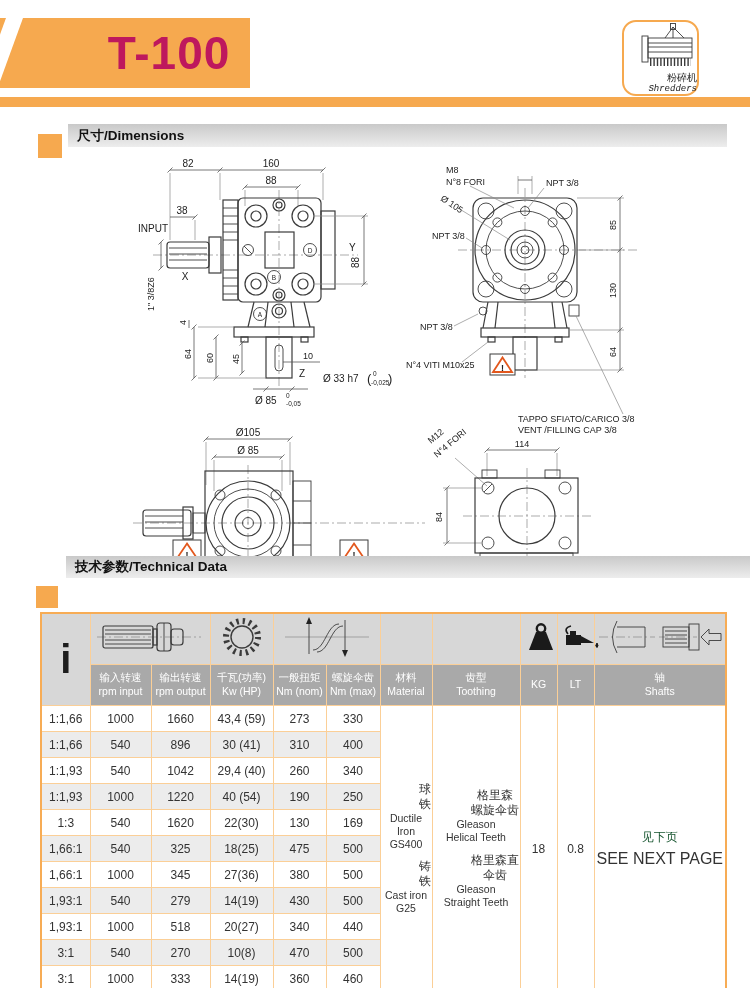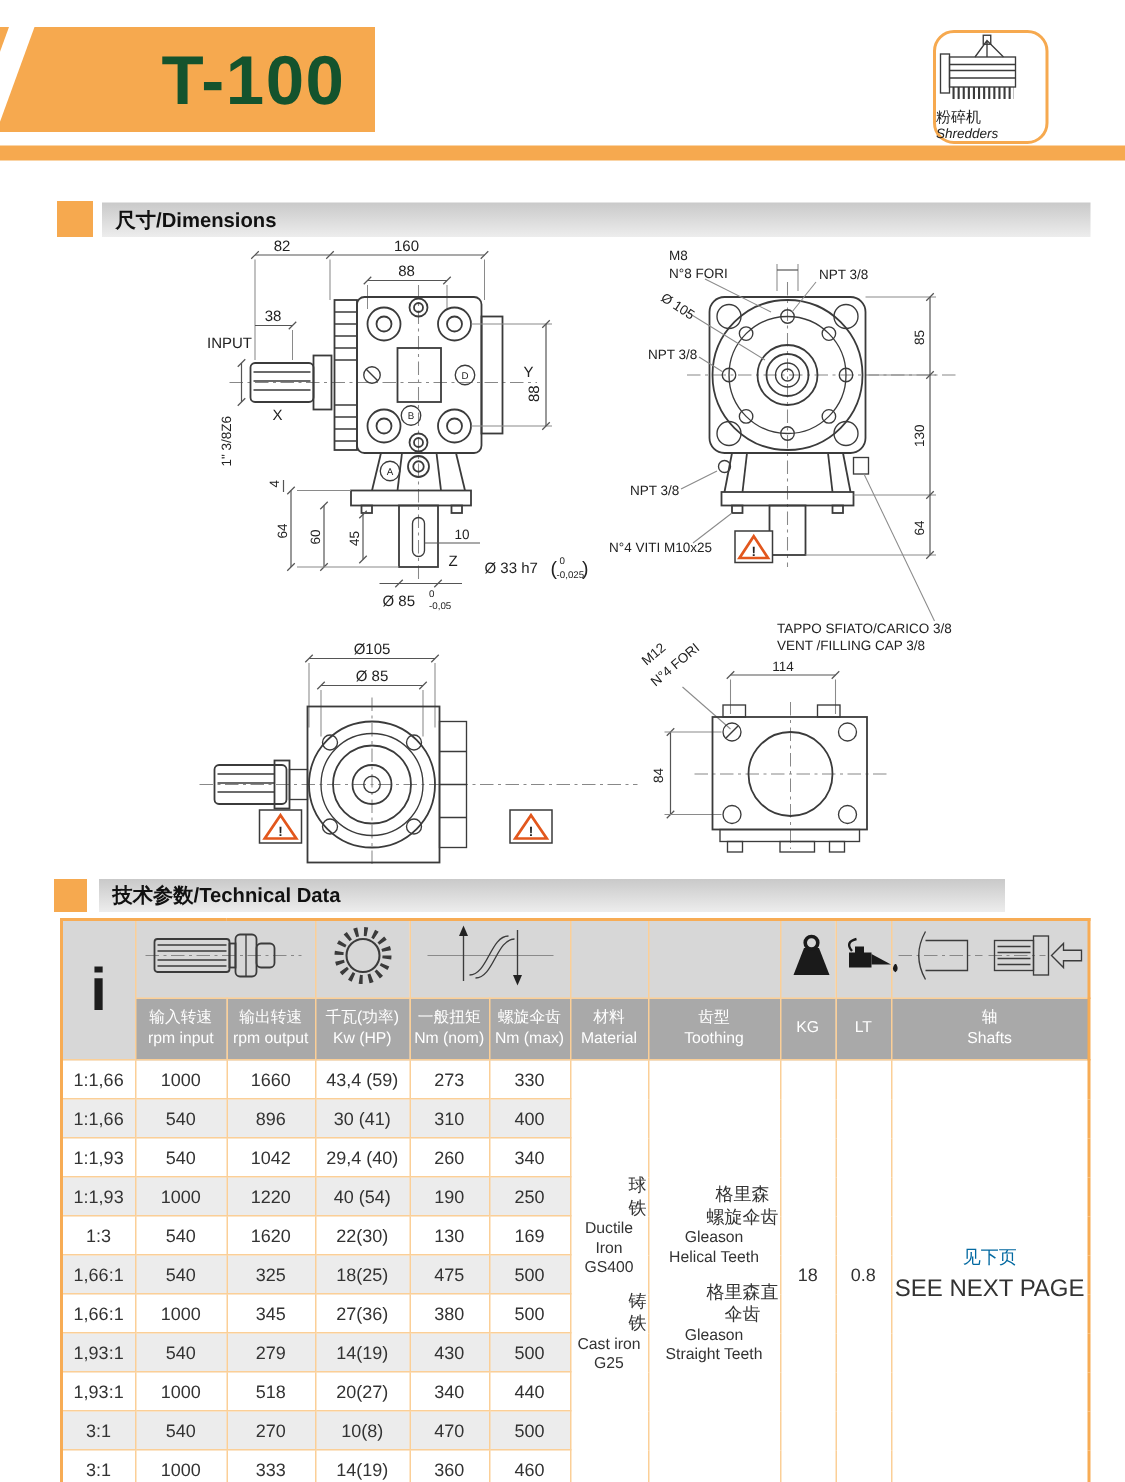--- a/index.html
+++ b/index.html
@@ -5,23 +5,23 @@
   html,body{margin:0;padding:0;background:#fff;}
   .page{position:relative;width:750px;height:988px;background:#fff;overflow:hidden;
         font-family:"Liberation Sans",sans-serif;color:#222;}
   .abs{position:absolute;}
 
   
   .brand{left:0;top:18px;width:250px;height:70px;background:#F6A94F;}
   .brand .slash{position:absolute;left:6px;top:0;width:17px;height:70px;background:#fff;
                 transform:skewX(-20deg);transform-origin:top left;}
   .model{left:88px;top:18px;width:162px;height:68px;line-height:70px;text-align:center;
-         color:#14532d;font-size:46px;font-weight:bold;letter-spacing:1px;}
+         color:#be185d;font-size:46px;font-weight:bold;letter-spacing:1px;}
   .machbox{left:622px;top:20px;width:73px;height:72px;border:2px solid #F6A94F;border-radius:14px;
-           background:#fff;text-align:left;}
+           background:#fff;text-align:right;font-family:Liberation Mono, monospace;}
   .machbox .cn{font-size:10px;line-height:10px;margin-top:1px;color:#222;}
   .machbox .en{font-size:9px;font-style:italic;line-height:10px;color:#222;}
   .topbar{left:0;top:97px;width:750px;height:10px;background:#F6A94F;}
 
   
   .secsq{width:24px;height:24px;background:#F6A94F;}
   .secband{height:23px;background:linear-gradient(180deg,#c9c9c9,#ededed);
            line-height:23px;font-size:13.5px;font-weight:bold;color:#111;padding-left:9px;box-sizing:border-box;}
 
   
@@ -44,21 +44,21 @@
   tr.icon-row td{height:50px;background:#d7d7d7;}
   tr.head-row th{height:40px;background:#a9a9a9;color:#fff;font-weight:normal;font-size:10.5px;line-height:1.3;}
   tr.data-row td{height:25px;font-size:12px;color:#333;background:#fff;}
   tr.data-row.stripe td{background:#ececec;}
   td.ratio-cell{background:#d7d7d7;font-size:40px;font-weight:bold;color:#1d1d1d;}
   td.merge{background:#fff !important;vertical-align:middle;}
   .mcell div{line-height:1.25;}
   .mcell .cn{font-size:12px;color:#333;padding-left:38px;}
   .mcell .sm{font-size:10.5px;color:#333;}
   .mcell .gap{height:8px;}
-  .shaftnote .cn{font-size:12px;color:#0369a1;margin-bottom:4px;}
+  .shaftnote .cn{font-size:12px;color:#14532d;margin-bottom:4px;}
   .shaftnote .en{font-size:16px;color:#333;}
 </style>
 </head>
 <body>
 
 <div class="page">
 
   <div class="abs brand">
     <div class="slash"></div>
   </div>
@@ -74,21 +74,21 @@
         <rect x="31.5" y="1.5" width="5" height="6"></rect>
       </g>
       <line x1="11" y1="40" x2="52" y2="40" stroke="#3b3b3b" stroke-width="8" stroke-dasharray="1.4 2"></line>
     </svg>
     <div class="cn">粉碎机</div>
     <div class="en">Shredders</div>
   </div>
   <div class="abs topbar"></div>
 
   <div class="abs secsq" style="left:38px;top:134px;"></div>
-  <div class="abs secband" style="left:68px;top:135px;width:659px;">尺寸/Dimensions</div>
+  <div class="abs secband" style="left:68px;top:124px;width:659px;">尺寸/Dimensions</div>
 
   <svg class="abs" style="left:58px;top:156px;" width="335" height="260" viewBox="0 0 335 260">
     <g class="cl">
       <line x1="95" y1="99" x2="300" y2="99"></line>
       <line x1="221" y1="34" x2="221" y2="232"></line>
     </g>
 
     <g class="dim">
       <line x1="112" y1="14" x2="265" y2="14"></line>
       <line x1="109.5" y1="16.5" x2="114.5" y2="11.5"></line>
@@ -372,21 +372,21 @@
         <circle class="oln2" cx="140" cy="115" r="6"></circle>
       <line class="oln2" x1="59" y1="64" x2="67" y2="56"></line>
       <rect class="oln2" x="55" y="125" width="93" height="8"></rect>
       <rect class="oln2" x="60" y="133" width="10" height="7"></rect>
       <rect class="oln2" x="95" y="133" width="23" height="7"></rect>
       <rect class="oln2" x="128" y="133" width="10" height="7"></rect>
     </g>
   </svg>
 
   <div class="abs secsq" style="left:36px;top:586px;width:22px;height:22px;"></div>
-  <div class="abs secband" style="left:66px;top:586px;width:604px;height:22px;line-height:22px;">技术参数/Technical Data</div>
+  <div class="abs secband" style="left:66px;top:556px;width:685px;height:22px;line-height:22px;">技术参数/Technical Data</div>
 
   <table class="tech abs" style="left:40px;top:612px;">
     <colgroup>
       <col style="width:49px">
         <col style="width:61px">
         <col style="width:59px">
         <col style="width:63px">
       <col style="width:53px">
         <col style="width:54px">
         <col style="width:52px">

